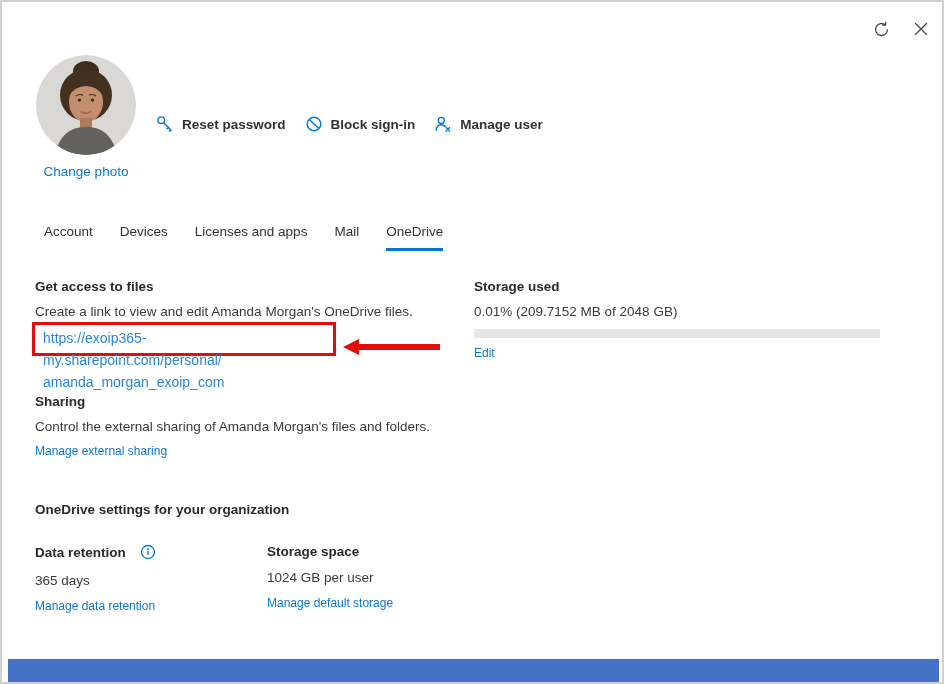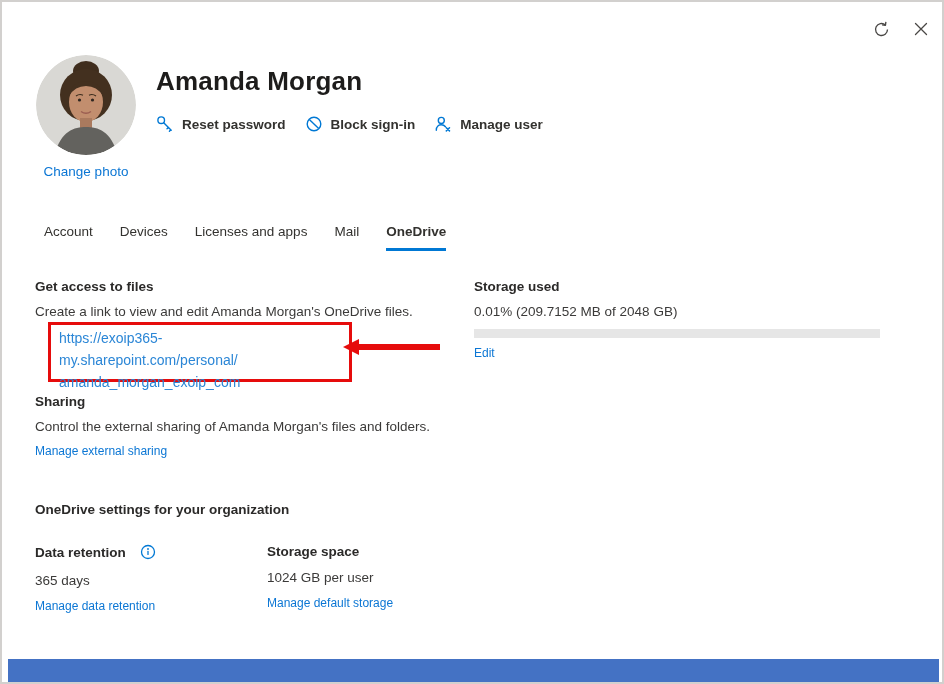--- a/index.html
+++ b/index.html
@@ -18,29 +18,29 @@
   .page-title { left:154px; top:64px; font-size:26px; font-weight:700; color:#1d1c1b; letter-spacing:.2px; }
   .actions { left:152px; top:111px; display:flex; align-items:center; column-gap:15px; }
   .action-btn { display:flex; align-items:center; column-gap:8px; cursor:pointer; padding:2px 2px; }
   .action-btn .lbl { font-size:13.5px; font-weight:700; color:#33322f; }
   .winbtn { width:26px; height:26px; display:flex; align-items:center; justify-content:center; cursor:pointer; background:none; border:none; }
 
   
   .tabs { left:31px; top:214px; display:flex; column-gap:5px; }
   .tab { padding:8px 11px 0 11px; font-size:13.5px; color:#33322f; cursor:pointer; }
   .tab .lbl { display:inline-block; padding-bottom:9px; border-bottom:3px solid transparent; }
-  .tab.active { font-weight:700; color:#29282six; }
+  .tab.active { font-weight:400; color:#29282six; }
   .tab.active .lbl { border-bottom:3px solid #0078d4; }
 
   .sec-h { font-size:13.5px; font-weight:700; color:#2b2a29; }
   .body-txt { font-size:13.5px; color:#3b3a39; }
   .link { font-size:12px; color:#0b76d4; cursor:pointer; }
 
   
-  .url-box { left:46px; top:320px; width:304px; height:60px; border:3px solid #e60c0c; padding:2px 8px; }
+  .url-box { left:30px; top:320px; width:304px; height:34px; border:3px solid #e60c0c; padding:2px 8px; }
   .url-link { font-size:14px; line-height:22px; color:#2b86d6; cursor:pointer; display:inline-block; }
   .annot-arrow { left:341px; top:335px; }
 
   
   .progress-track { left:472px; top:327px; width:406px; height:9px; background:#e6e6e6; }
   .progress-fill { height:100%; background:#0078d4; width:0; }
 
   .bottom-bar { left:6px; top:657px; width:931px; height:25px; background:#4472c4; }
 
   svg { display:block; }
@@ -82,21 +82,20 @@
           <circle cx="56.5" cy="45" r="1.6" fill="#2e2620"></circle>
           <path d="M40 41 q3.5 -2.5 7 -0.8" stroke="#3a2b1c" stroke-width="1.2" fill="none"></path>
           <path d="M53 40.2 q3.5 -1.7 7 0.8" stroke="#3a2b1c" stroke-width="1.2" fill="none"></path>
           <path d="M45 56.5 q5 3.5 10 0" stroke="#9c5f52" stroke-width="1.5" fill="none"></path>
         </g>
       </svg>
     </span>
     <span class="change-photo">Change photo</span>
   </div>
 
-  <div class="abs page-title">Amanda Morgan</div>
 
   <div class="abs actions">
     <div class="action-btn">
       <span>
         <svg width="18" height="18" viewBox="0 0 18 18">
           <circle cx="5.2" cy="5.2" r="3.3" fill="none" stroke="#0078d4" stroke-width="1.4"></circle>
           <path d="M7.7 7.7 L15.2 15.2 M12.4 12.4 L11 13.8 M14.8 14.8 L13.4 16.2" stroke="#0078d4" stroke-width="1.4" stroke-linecap="round" fill="none"></path>
         </svg>
       </span>
       <span class="lbl">Reset password</span>

